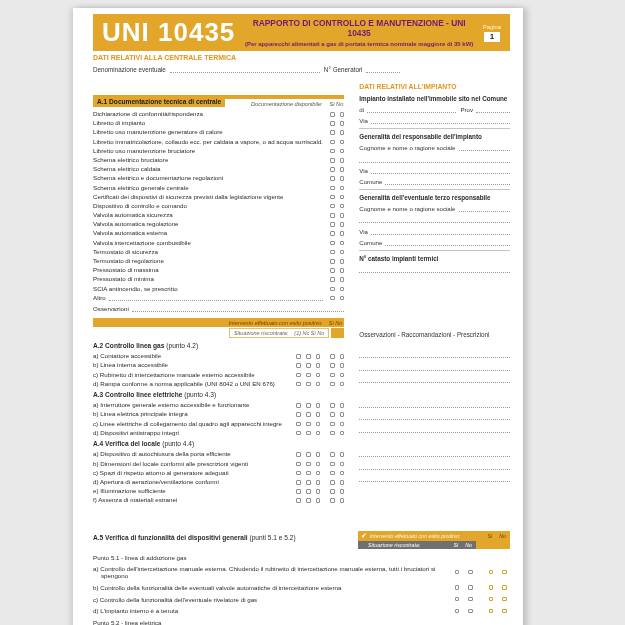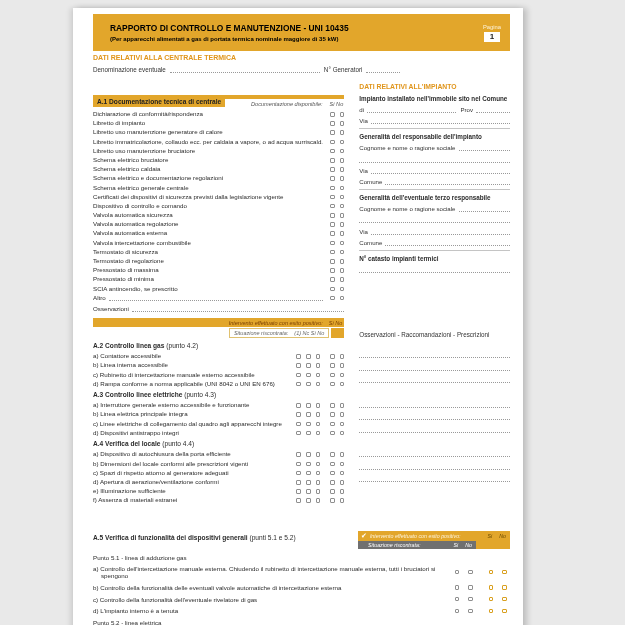--- a/index.html
+++ b/index.html
@@ -13,21 +13,21 @@
   }
   .page {
     position: absolute; left: 73px; top: 8px; width: 450px; height: 640px;
     background: #fff;
     box-shadow: 4px 0 6px rgba(0,0,0,.18), -3px 0 5px rgba(0,0,0,.10);
     padding: 6px 13px 0 20px;
   }
   
   .banner { display: flex; align-items: center; background: #E2A62B; height: 37px; padding: 3px 9px; }
   .banner-code { color: #fff; font-size: 26px; font-weight: bold; letter-spacing: 1px; white-space: nowrap; }
-  .banner-mid { flex: 1; text-align: left; color: #000000; margin: 0 8px; }
+  .banner-mid { flex: 1; text-align: center; color: #701a75; margin: 0 8px; }
   .banner-title { font-size: 8.4px; font-weight: bold; }
   .banner-sub { font-size: 6px; font-weight: bold; margin-top: 3px; }
   .banner-page { text-align: center; }
   .banner-page-label { color: #fdf3da; font-size: 5.8px; }
   .page-num { background: #fff; color: #222; font-weight: bold; font-size: 8px; width: 16px; height: 10px; line-height: 10px; margin: 2px auto 0; text-align: center; }
   
   .sec-orange { color: #E0951B; font-weight: bold; font-size: 7px; margin-top: 3px; }
   .denom { display: flex; align-items: flex-end; font-size: 6.3px; color: #333; margin-top: 5px; }
   .denom .dots { margin: 0 4px; }
   .dots { flex: 1; border-bottom: 1px dotted #999; height: 6px; margin-left: 3px; }
@@ -90,20 +90,21 @@
   .lbl5 { flex: 1; font-size: 6.2px; line-height: 7.2px; padding-right: 12px; padding-left: 8px; text-indent: -8px; }
   .pair { display: flex; gap: 9px; flex: 0 0 auto; }
   .pair.gold-pair { margin-left: 16px; margin-right: 3px; }
 </style>
 </head>
 <body>
 
 <div class="page">
 
   <div class="banner">
+    <div class="banner-code">UNI 10435</div>
     <div class="banner-mid">
       <div class="banner-title">RAPPORTO DI CONTROLLO E MANUTENZIONE - UNI 10435</div>
       <div class="banner-sub">(Per apparecchi alimentati a gas di portata termica nominale maggiore di 35 kW)</div>
     </div>
     <div class="banner-page">
       <div class="banner-page-label">Pagina</div>
       <div class="page-num">1</div>
     </div>
   </div>
 

